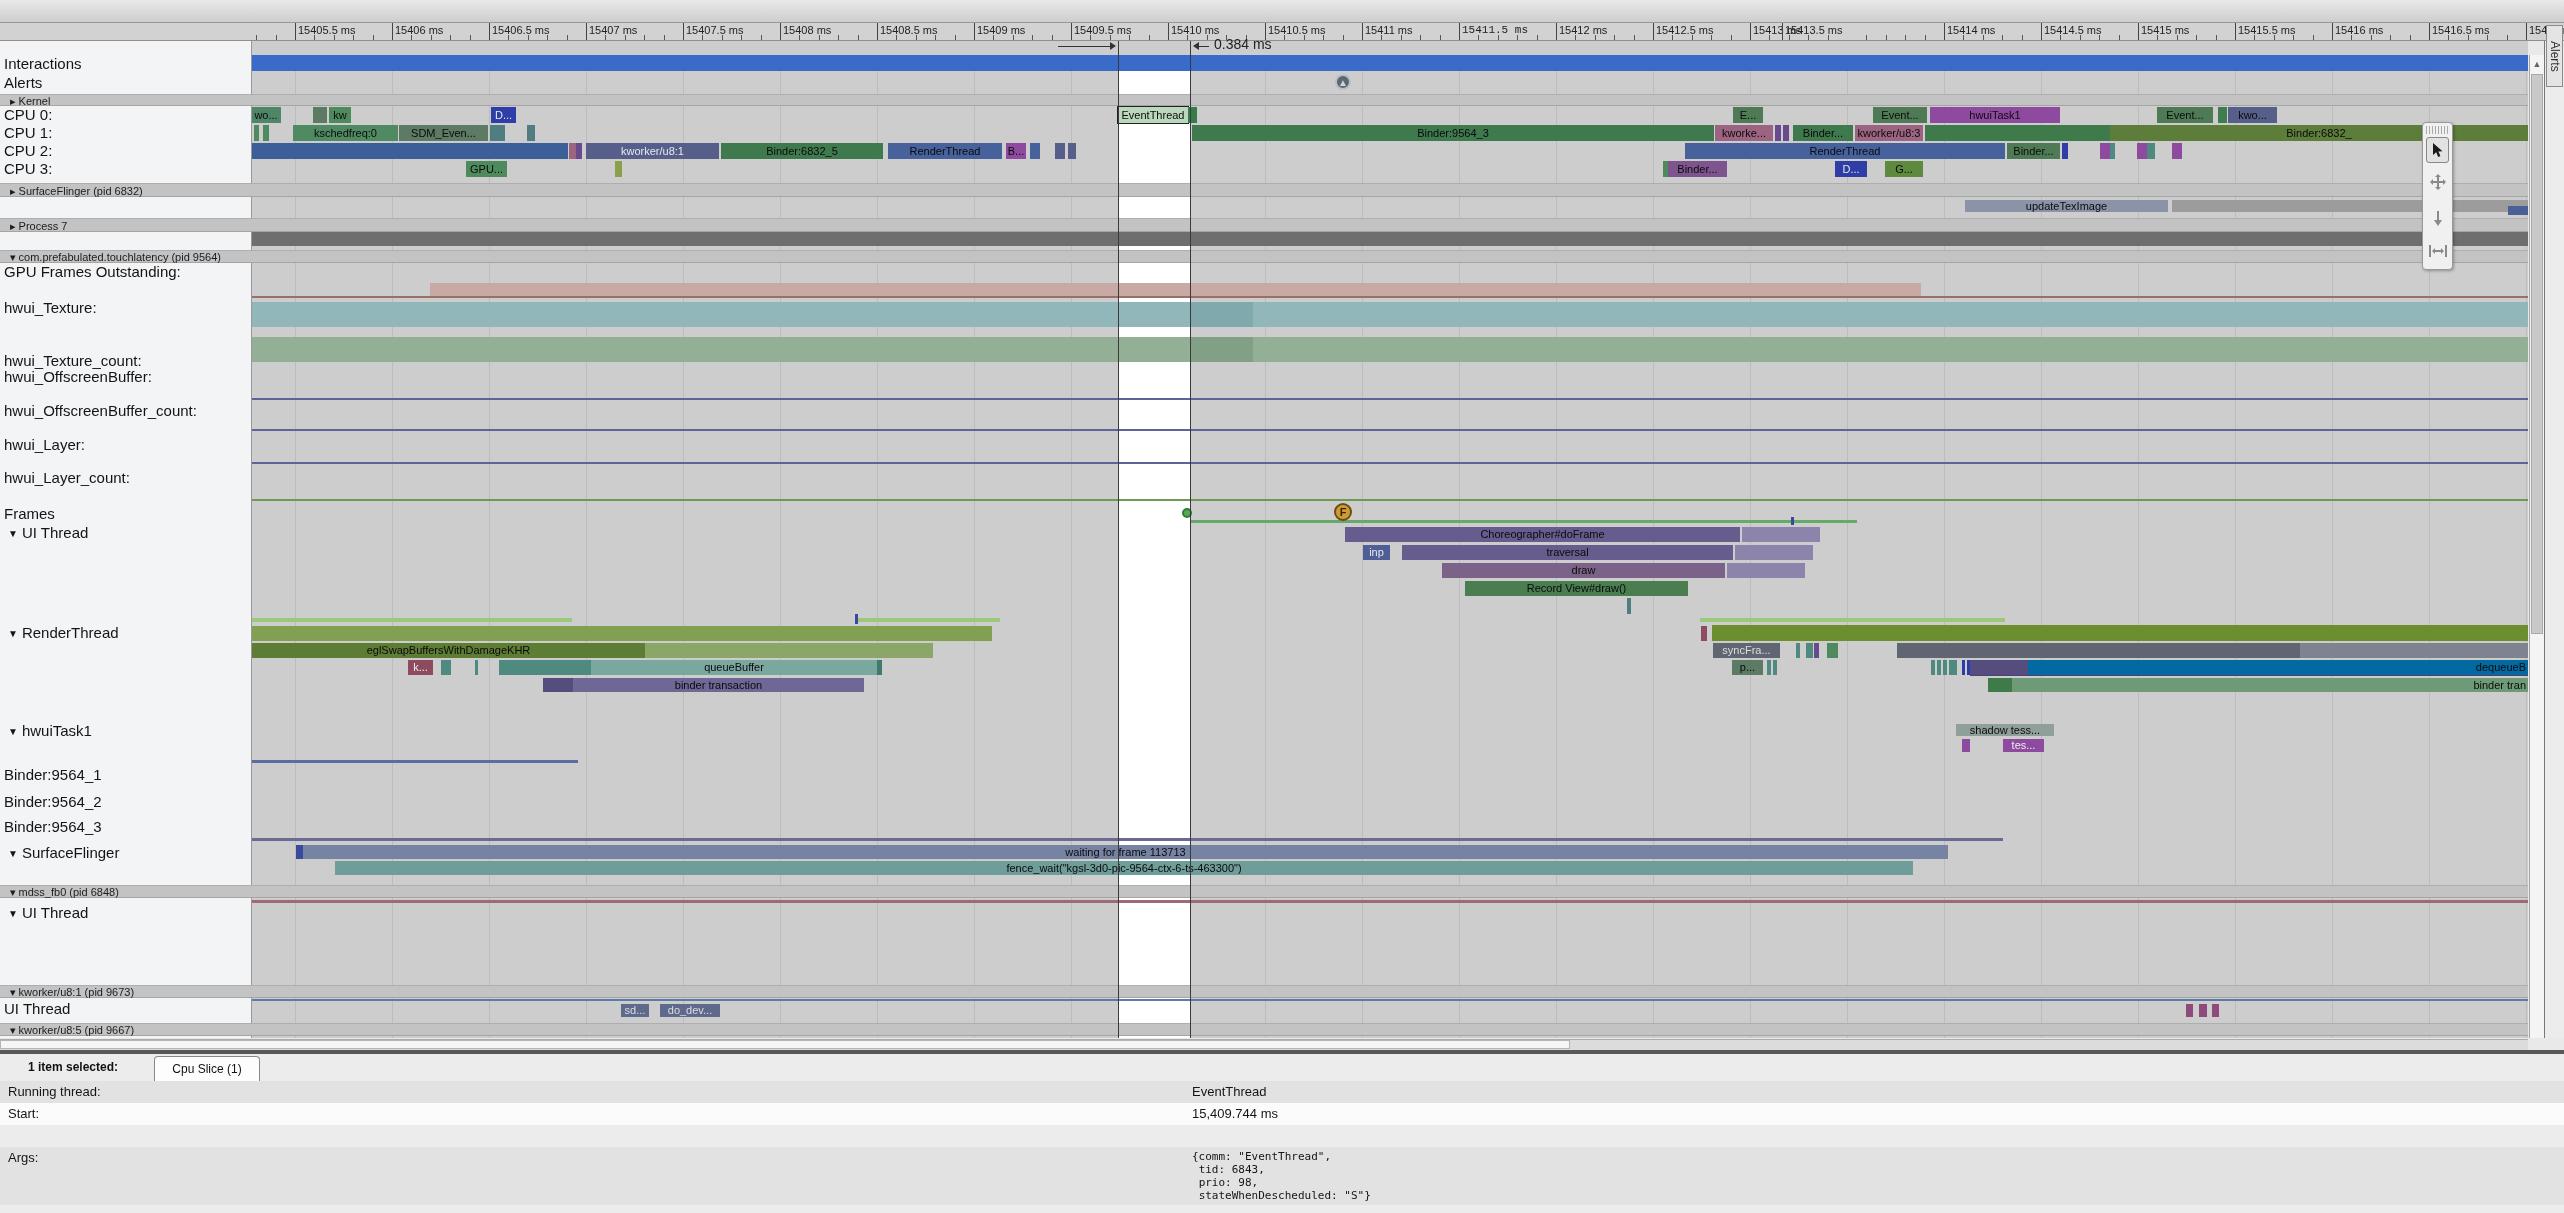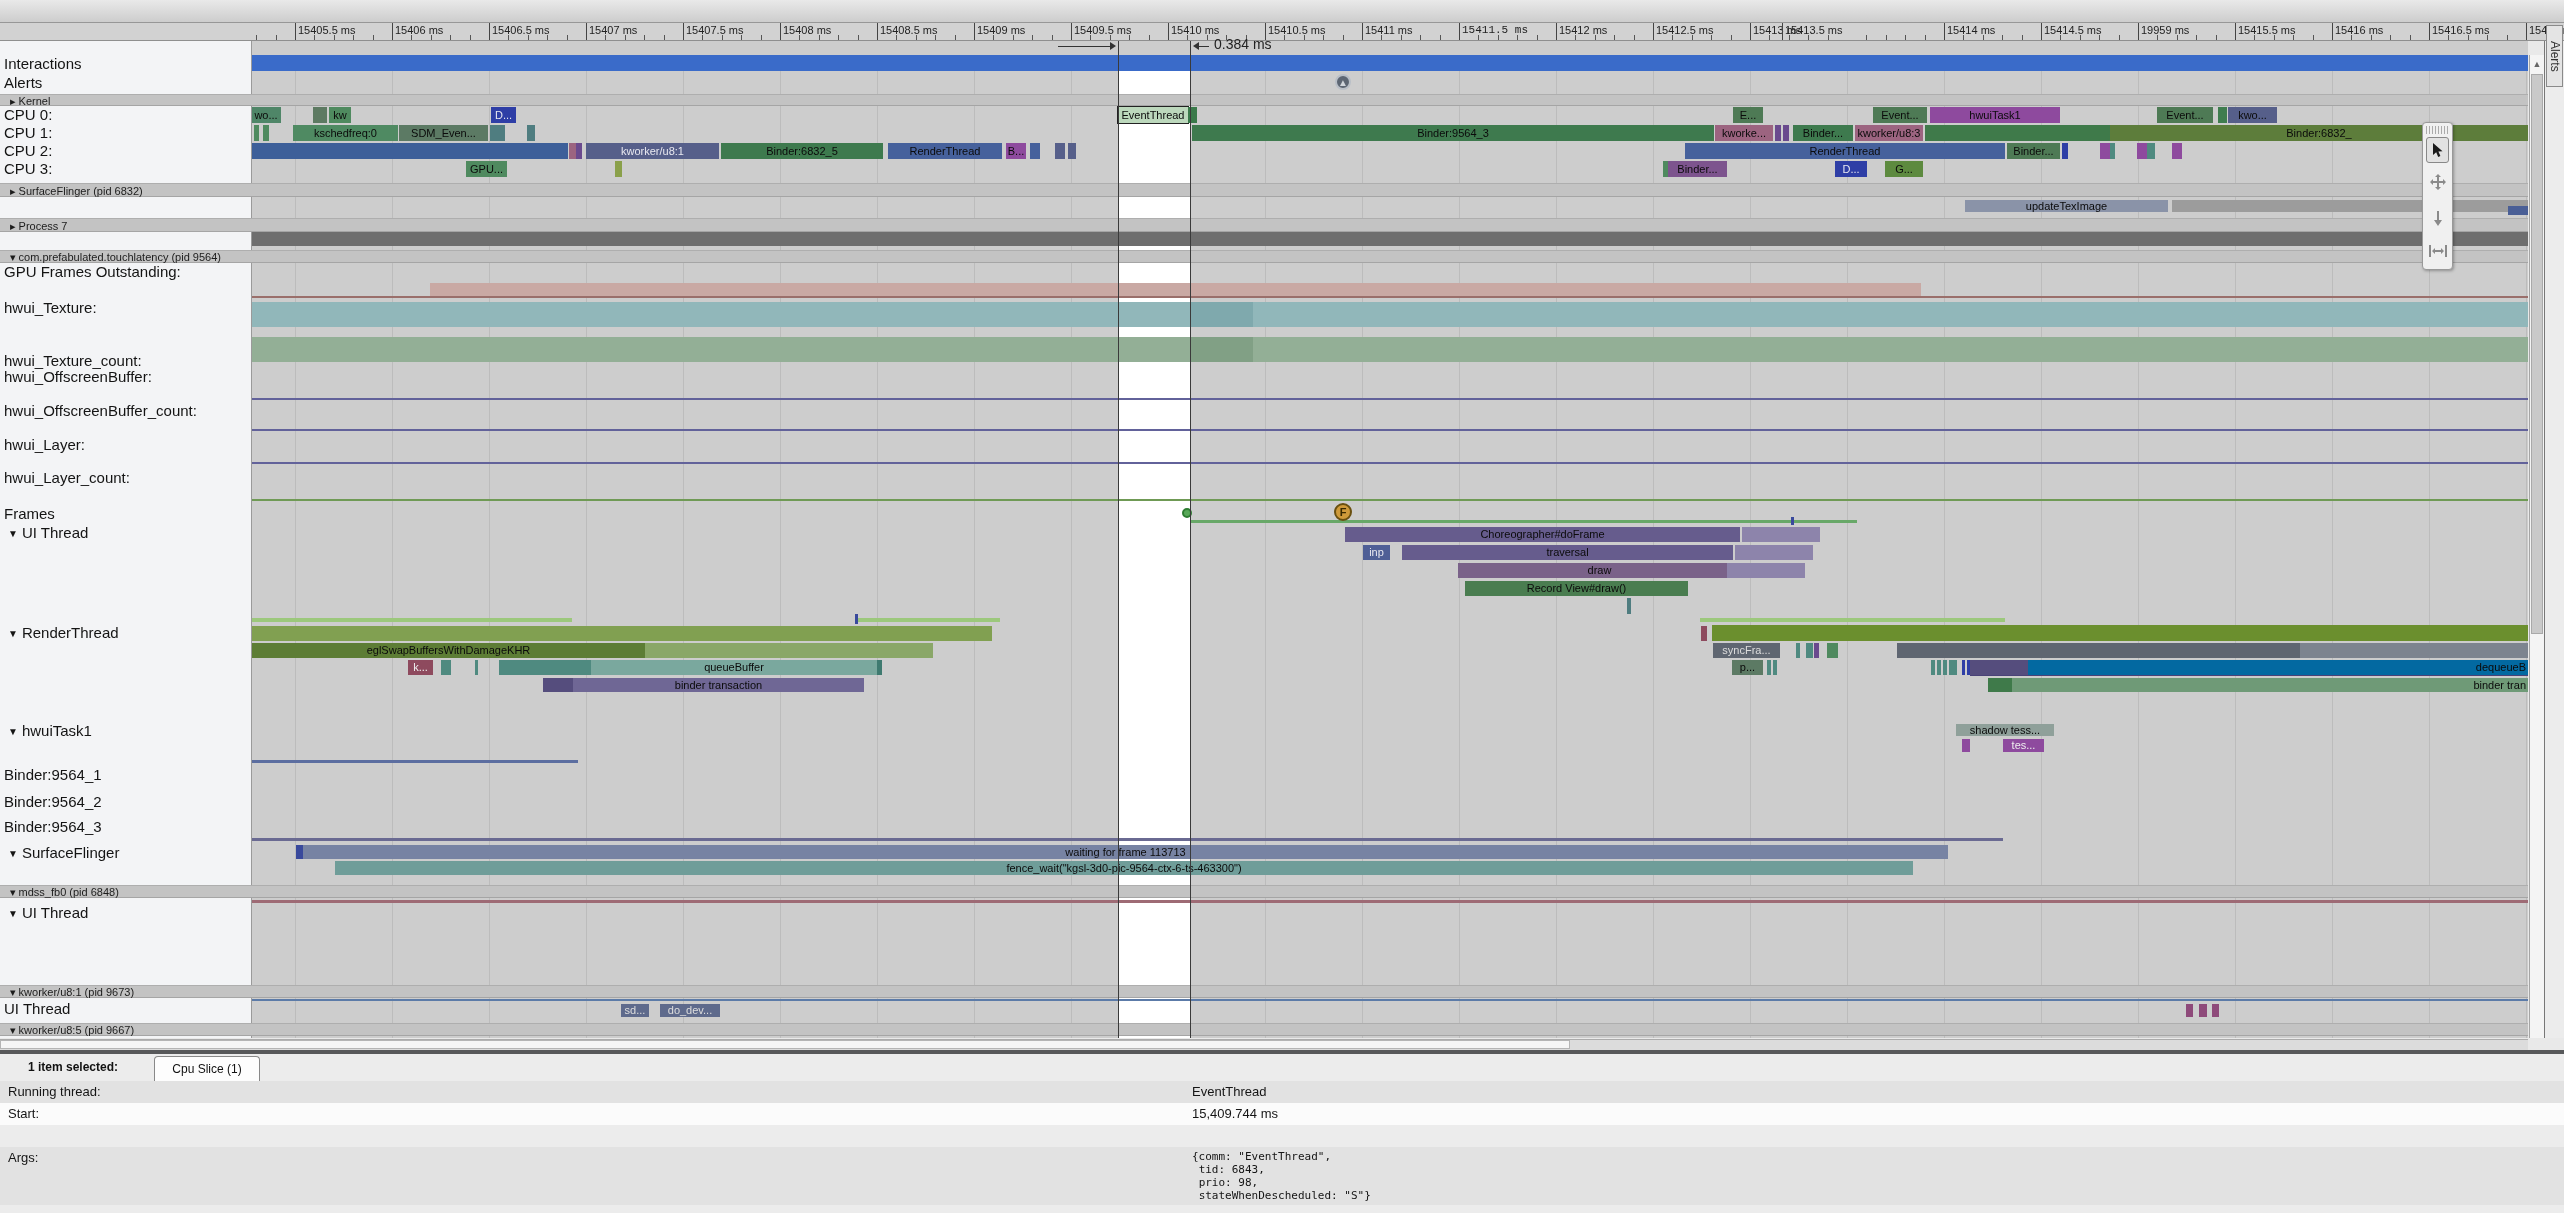--- a/index.html
+++ b/index.html
@@ -199,21 +199,21 @@
       <div class="tick-minor" style="left: 1885.8px;"></div>
       <div class="tick-minor" style="left: 1866.4px;"></div>
       <div class="tick-major" style="left: 2041px;">
         <span>15414.5 ms</span>
       </div>
       <div class="tick-minor" style="left: 2021.6px;"></div>
       <div class="tick-minor" style="left: 2002.2px;"></div>
       <div class="tick-minor" style="left: 1982.8px;"></div>
       <div class="tick-minor" style="left: 1963.4px;"></div>
       <div class="tick-major" style="left: 2138px;">
-        <span>19959 ms</span>
+        <span>15415 ms</span>
       </div>
       <div class="tick-minor" style="left: 2118.6px;"></div>
       <div class="tick-minor" style="left: 2099.2px;"></div>
       <div class="tick-minor" style="left: 2079.8px;"></div>
       <div class="tick-minor" style="left: 2060.4px;"></div>
       <div class="tick-major" style="left: 2235px;">
         <span>15415.5 ms</span>
       </div>
       <div class="tick-minor" style="left: 2215.6px;"></div>
       <div class="tick-minor" style="left: 2196.2px;"></div>
@@ -351,21 +351,21 @@
       <div class="slice" style="left: 1885px; top: 161px; width: 38px; height: 16px; background: rgb(93, 138, 63); line-height: 16px; color: rgb(11, 11, 11); text-align: center; padding-right: 0px;">G...</div>
       <div class="slice" style="left: 1965px; top: 200px; width: 203px; height: 12px; background: rgb(138, 147, 168); line-height: 12px; color: rgb(11, 11, 11); text-align: center; padding-right: 0px;">updateTexImage</div>
       <div class="slice" style="left: 2172px; top: 200px; width: 356px; height: 12px; background: rgb(156, 156, 156); line-height: 12px; color: rgb(11, 11, 11); text-align: center; padding-right: 0px;"></div>
       <div class="slice" style="left: 2508px; top: 206px; width: 20px; height: 9px; background: rgb(74, 95, 150); line-height: 9px; color: rgb(11, 11, 11); text-align: center; padding-right: 0px;"></div>
       <div class="slice" style="left: 252px; top: 232px; width: 2276px; height: 14px; background: rgb(110, 110, 110); line-height: 14px; color: rgb(11, 11, 11); text-align: center; padding-right: 0px;"></div>
       <div class="slice" style="left: 1345px; top: 527px; width: 395px; height: 15px; background: rgb(102, 92, 141); line-height: 15px; color: rgb(11, 11, 11); text-align: center; padding-right: 0px;">Choreographer#doFrame</div>
       <div class="slice" style="left: 1742px; top: 527px; width: 78px; height: 15px; background: rgb(141, 132, 171); line-height: 15px; color: rgb(11, 11, 11); text-align: center; padding-right: 0px;"></div>
       <div class="slice" style="left: 1363px; top: 545px; width: 27px; height: 15px; background: rgb(79, 95, 150); line-height: 15px; color: rgb(232, 232, 240); text-align: center; padding-right: 0px;">inp</div>
       <div class="slice" style="left: 1402px; top: 545px; width: 331px; height: 15px; background: rgb(102, 92, 141); line-height: 15px; color: rgb(11, 11, 11); text-align: center; padding-right: 0px;">traversal</div>
       <div class="slice" style="left: 1735px; top: 545px; width: 78px; height: 15px; background: rgb(141, 132, 171); line-height: 15px; color: rgb(11, 11, 11); text-align: center; padding-right: 0px;"></div>
-      <div class="slice" style="left: 1442px; top: 563px; width: 283px; height: 15px; background: rgb(122, 98, 137); line-height: 15px; color: rgb(11, 11, 11); text-align: center; padding-right: 0px; margin-left: 16px;">draw</div>
+      <div class="slice" style="left: 1442px; top: 563px; width: 283px; height: 15px; background: rgb(122, 98, 137); line-height: 15px; color: rgb(11, 11, 11); text-align: center; padding-right: 0px;">draw</div>
       <div class="slice" style="left: 1727px; top: 563px; width: 78px; height: 15px; background: rgb(141, 132, 171); line-height: 15px; color: rgb(11, 11, 11); text-align: center; padding-right: 0px;"></div>
       <div class="slice" style="left: 1465px; top: 581px; width: 223px; height: 15px; background: rgb(74, 125, 80); line-height: 15px; color: rgb(11, 11, 11); text-align: center; padding-right: 0px;">Record View#draw()</div>
       <div class="slice" style="left: 1627px; top: 598px; width: 4px; height: 16px; background: rgb(79, 125, 128); line-height: 16px; color: rgb(11, 11, 11); text-align: center; padding-right: 0px;"></div>
       <div class="slice" style="left: 252px; top: 626px; width: 740px; height: 15px; background: rgb(129, 160, 81); line-height: 15px; color: rgb(11, 11, 11); text-align: center; padding-right: 0px;"></div>
       <div class="slice" style="left: 1701px; top: 626px; width: 6px; height: 15px; background: rgb(142, 74, 94); line-height: 15px; color: rgb(11, 11, 11); text-align: center; padding-right: 0px;"></div>
       <div class="slice" style="left: 1712px; top: 625px; width: 816px; height: 16px; background: rgb(107, 143, 46); line-height: 16px; color: rgb(11, 11, 11); text-align: center; padding-right: 0px;"></div>
       <div class="slice" style="left: 252px; top: 643px; width: 393px; height: 15px; background: rgb(93, 125, 53); line-height: 15px; color: rgb(11, 11, 11); text-align: center; padding-right: 0px;">eglSwapBuffersWithDamageKHR</div>
       <div class="slice" style="left: 645px; top: 643px; width: 288px; height: 15px; background: rgb(138, 167, 104); line-height: 15px; color: rgb(11, 11, 11); text-align: center; padding-right: 0px;"></div>
       <div class="slice" style="left: 1713px; top: 643px; width: 67px; height: 15px; background: rgb(95, 102, 113); line-height: 15px; color: rgb(221, 221, 221); text-align: center; padding-right: 0px;">syncFra...</div>
       <div class="slice" style="left: 1796px; top: 643px; width: 4px; height: 15px; background: rgb(79, 138, 128); line-height: 15px; color: rgb(11, 11, 11); text-align: center; padding-right: 0px;"></div>

